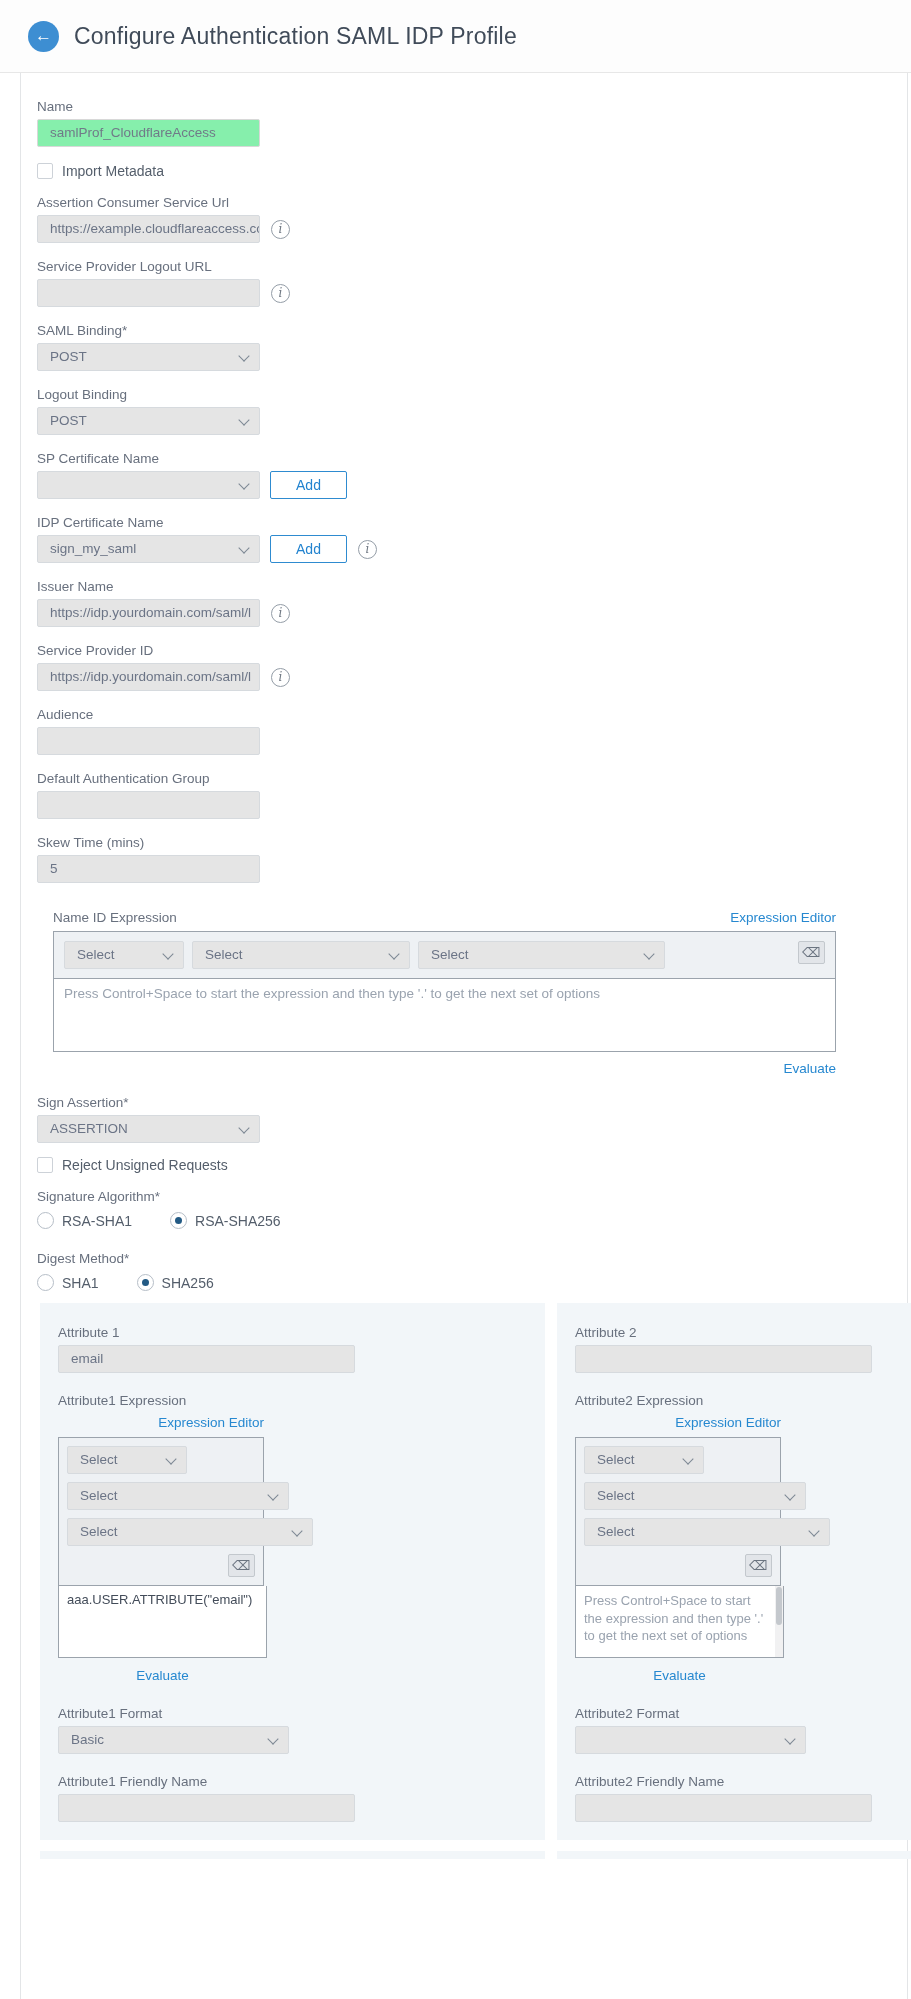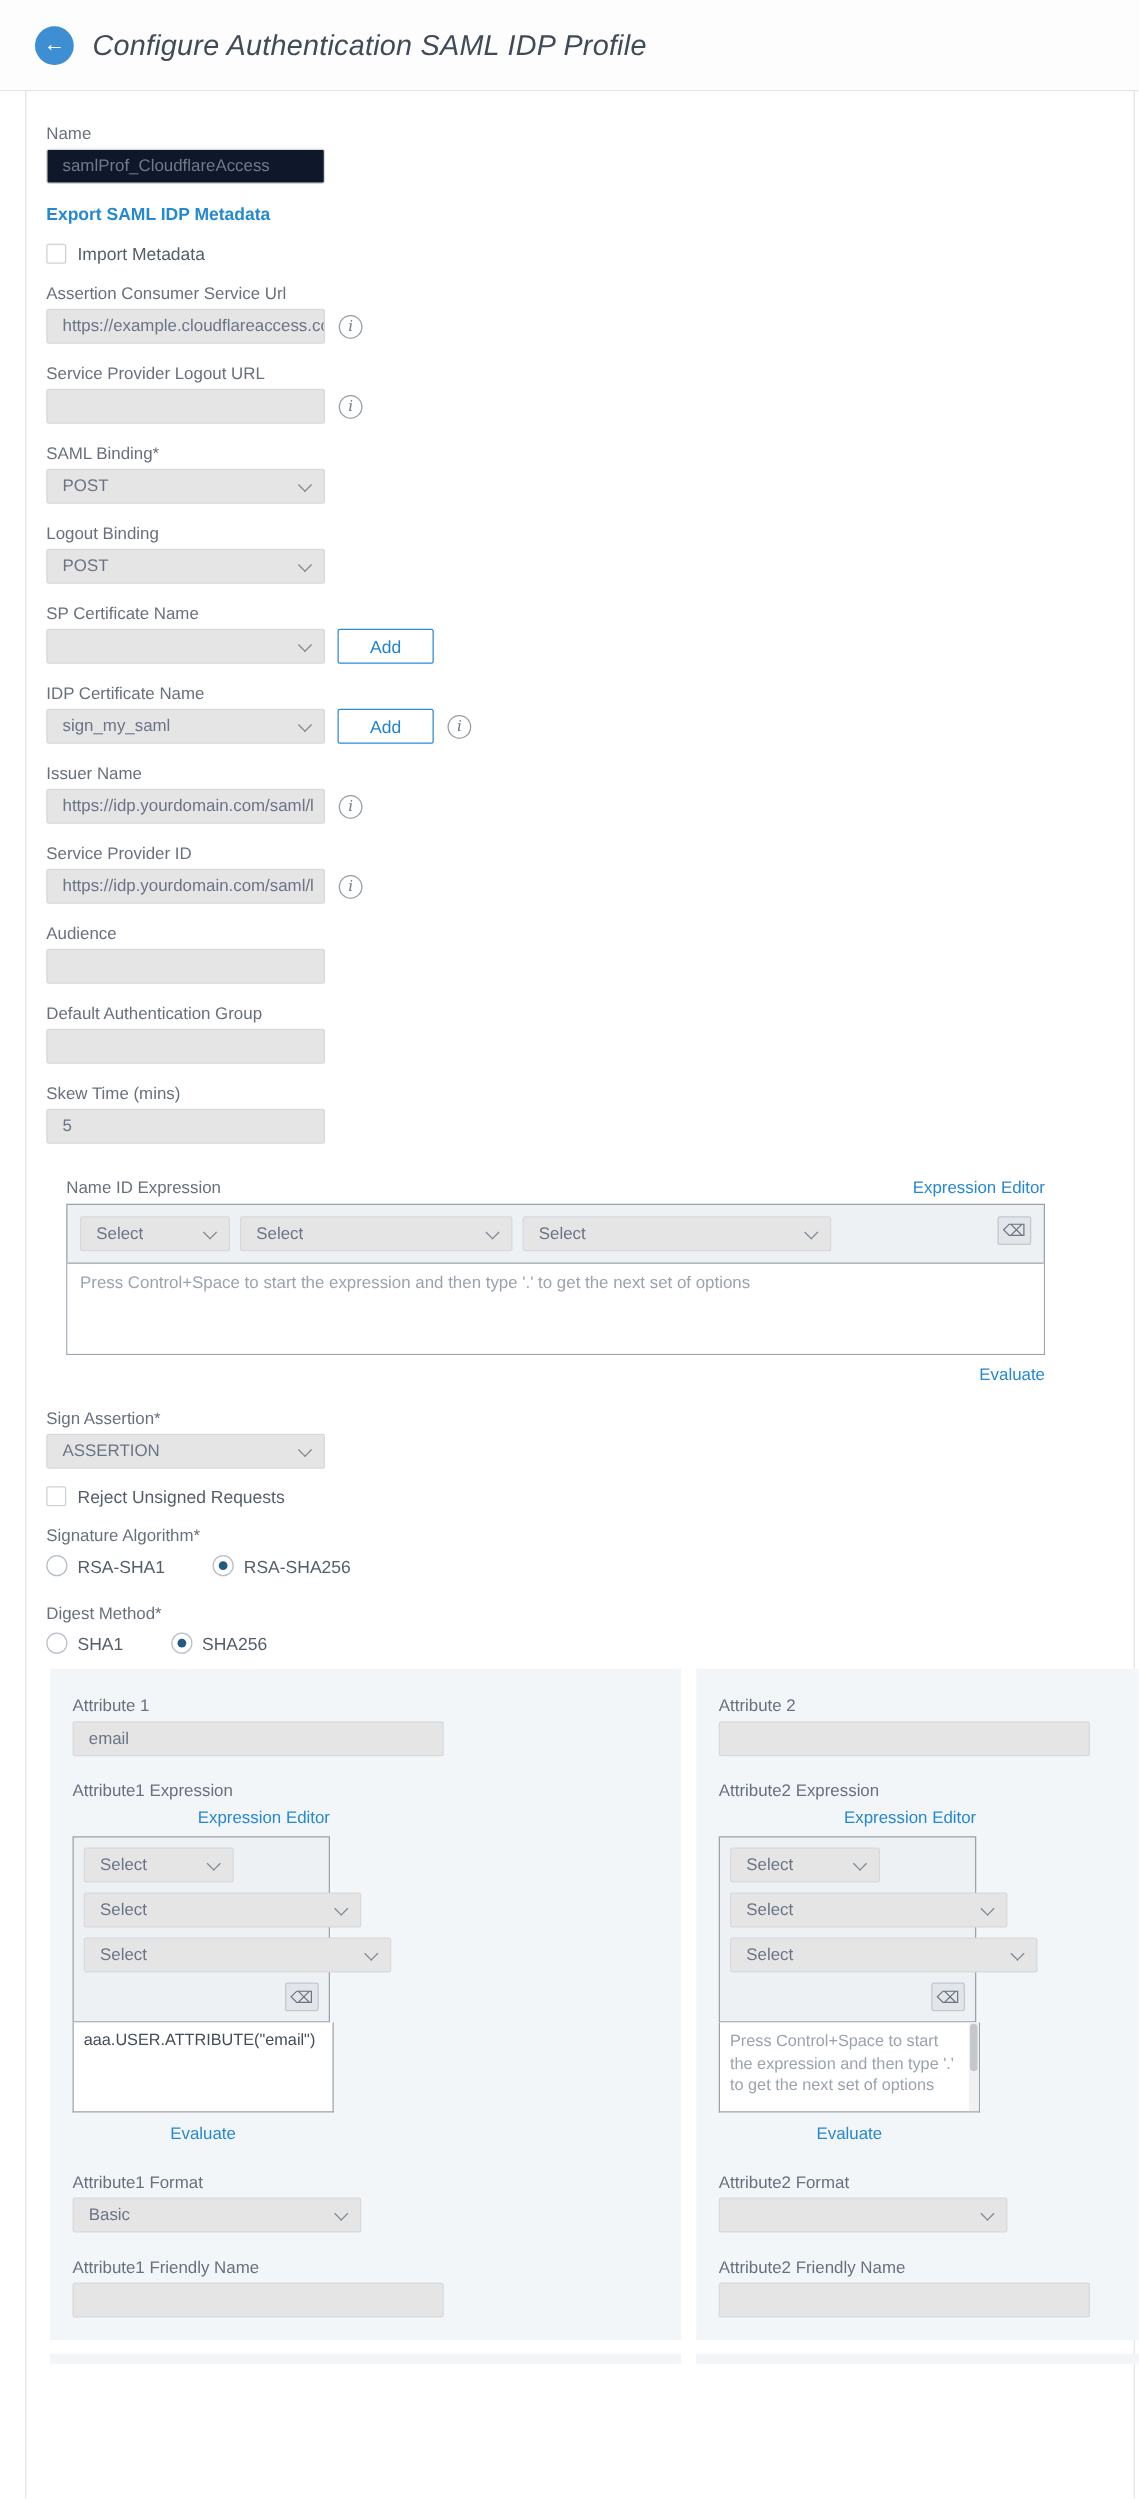--- a/index.html
+++ b/index.html
@@ -4,31 +4,31 @@
 <style>
   * { margin:0; padding:0; box-sizing:border-box; }
   html,body { width:911px; height:1999px; overflow:hidden; background:#fff;
     font-family:"Liberation Sans","DejaVu Sans",sans-serif; }
   
   .header { height:73px; background:#fdfdfd; border-bottom:1px solid #e7e7e7;
     display:flex; align-items:center; padding-left:28px; }
   .back-btn { width:31px; height:31px; border-radius:50%; background:#3d8ed2; color:#fff;
     display:flex; align-items:center; justify-content:center; font-size:17px; font-weight:bold;
     cursor:pointer; flex:0 0 auto; }
-  .title { font-size:23px; color:#404b59; margin-left:15px; font-weight:400; letter-spacing:.2px;font-style:italic; }
+  .title { font-size:23px; color:#404b59; margin-left:15px; font-weight:400; letter-spacing:.2px; }
   
   .card { margin-left:20px; width:888px; height:1926px; border-left:1px solid #e3e5e7;
     border-right:1px solid #e3e5e7; padding:26px 0 0 16px; }
   .label { font-size:13.5px; color:#68707e; margin-bottom:5px; }
   .field { margin-bottom:16px; }
   .input, .select { height:28px; border:1px solid #d6dade; border-radius:2px; background:#e5e5e5;
     font-size:13.5px; color:#6b7486; line-height:26px; padding:0 24px 0 12px; position:relative;
     white-space:nowrap; overflow:hidden; }
   .input { padding-right:6px; }
-  .input.disabled { background:#0f172a; border-color:#d8d8d8; color:#707a88; }
+  .input.disabled { background:#86efac; border-color:#d8d8d8; color:#707a88; }
   .w223 { width:223px; } .w231 { width:231px; } .w297 { width:297px; }
   .row { display:flex; align-items:center; }
   .chev { position:absolute; right:11px; top:8px; width:8px; height:8px;
     border-right:1.6px solid #7d8894; border-bottom:1.6px solid #7d8894; transform:rotate(45deg); }
   .info { display:inline-flex; width:19px; height:19px; border:1px solid #949da7; border-radius:50%;
     color:#6f7883; font-size:12px; font-family:"DejaVu Serif",serif; font-style:italic;
     align-items:center; justify-content:center; margin-left:11px; cursor:pointer; flex:0 0 auto; }
   .link { color:#2688d0; font-size:13.5px; text-decoration:none; cursor:pointer; }
   .link.bold { font-weight:bold; font-size:14px; }
   .linkrow { margin:0 0 14px 0; }
@@ -85,23 +85,20 @@
   <div class="title">Configure Authentication SAML IDP Profile</div>
 </div>
 
 <div class="card">
 
   <div class="field">
     <div class="label">Name</div>
     <div class="input disabled w223">samlProf_CloudflareAccess</div>
   </div>
 
-  <div class="linkrow">
-    <a class="link bold">Export SAML IDP Metadata</a>
-  </div>
 
   <div class="checkrow">
     <div class="checkbox"></div>
     <div class="checklabel">Import Metadata</div>
   </div>
 
   <div class="field">
     <div class="label">Assertion Consumer Service Url</div>
     <div class="row">
       <div class="input w223">https://example.cloudflareaccess.cc</div>

